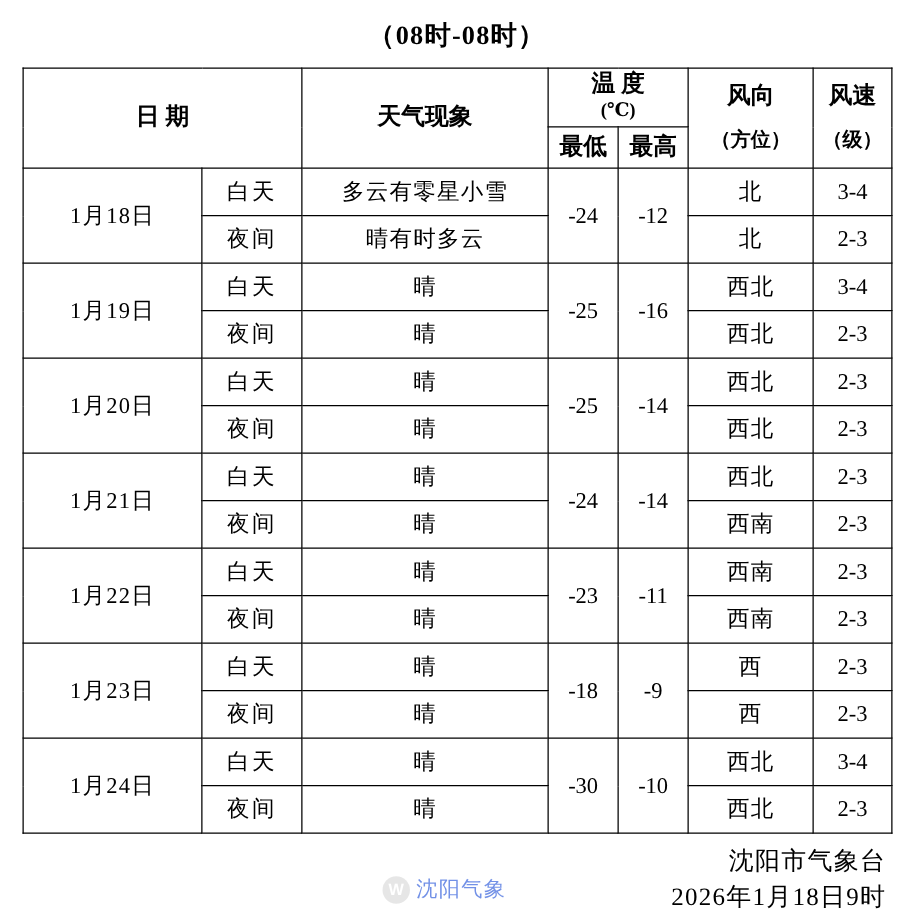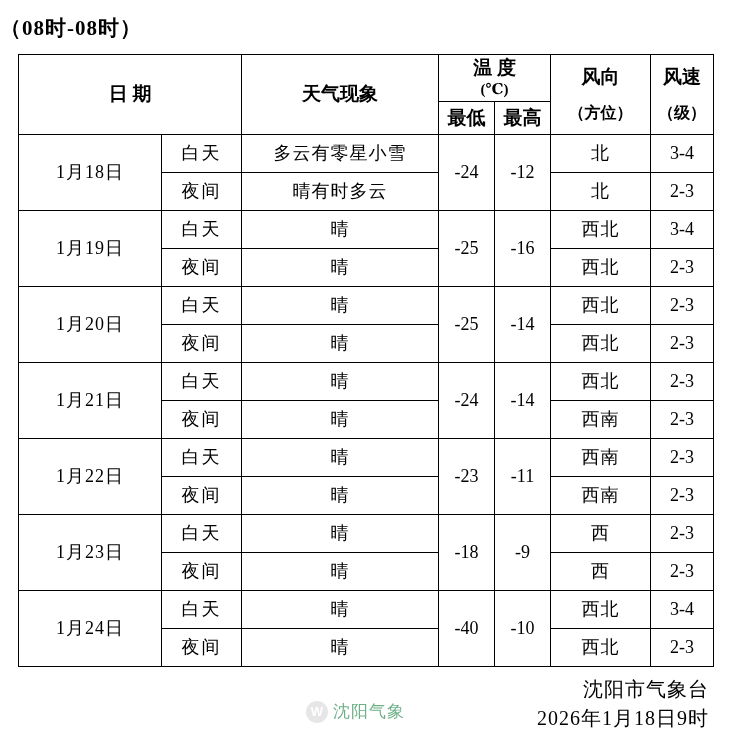--- a/index.html
+++ b/index.html
@@ -14,21 +14,21 @@
     color: #000000;
     position: relative;
     overflow: hidden;
   }
   .page {
     position: relative;
     width: 731px;
     height: 736px;
   }
   .title {
-    text-align: left;
+    text-align: center;
     font-size: 21px;
     font-weight: bold;
     letter-spacing: 1px;
     padding-top: 14px;
     padding-bottom: 12px;
   }
   .table-wrap {
     padding: 0 18px;
   }
   table.wx {
@@ -129,21 +129,21 @@
     color: #ffffff;
     font-size: 13px;
     font-family: "Liberation Sans", sans-serif;
     display: flex;
     align-items: center;
     justify-content: center;
     font-weight: bold;
   }
   .wm-text {
     font-size: 17px;
-    color: #15803d;
+    color: #1d4ed8;
     letter-spacing: 1px;
   }
 </style>
 </head>
 <body>
 
 <div class="page">
 
   <div class="title">（08时-08时）</div>
 
@@ -275,21 +275,21 @@
           <td class="period">夜间</td>
           <td class="phenom">晴</td>
           <td class="wdir">西</td>
           <td class="wspd">2-3</td>
         </tr>
 
         <tr>
           <td class="date" rowspan="2">1月24日</td>
           <td class="period">白天</td>
           <td class="phenom">晴</td>
-          <td class="temp" rowspan="2">-40</td>
+          <td class="temp" rowspan="2">-30</td>
           <td class="temp" rowspan="2">-10</td>
           <td class="wdir">西北</td>
           <td class="wspd">3-4</td>
         </tr>
         <tr>
           <td class="period">夜间</td>
           <td class="phenom">晴</td>
           <td class="wdir">西北</td>
           <td class="wspd">2-3</td>
         </tr>

